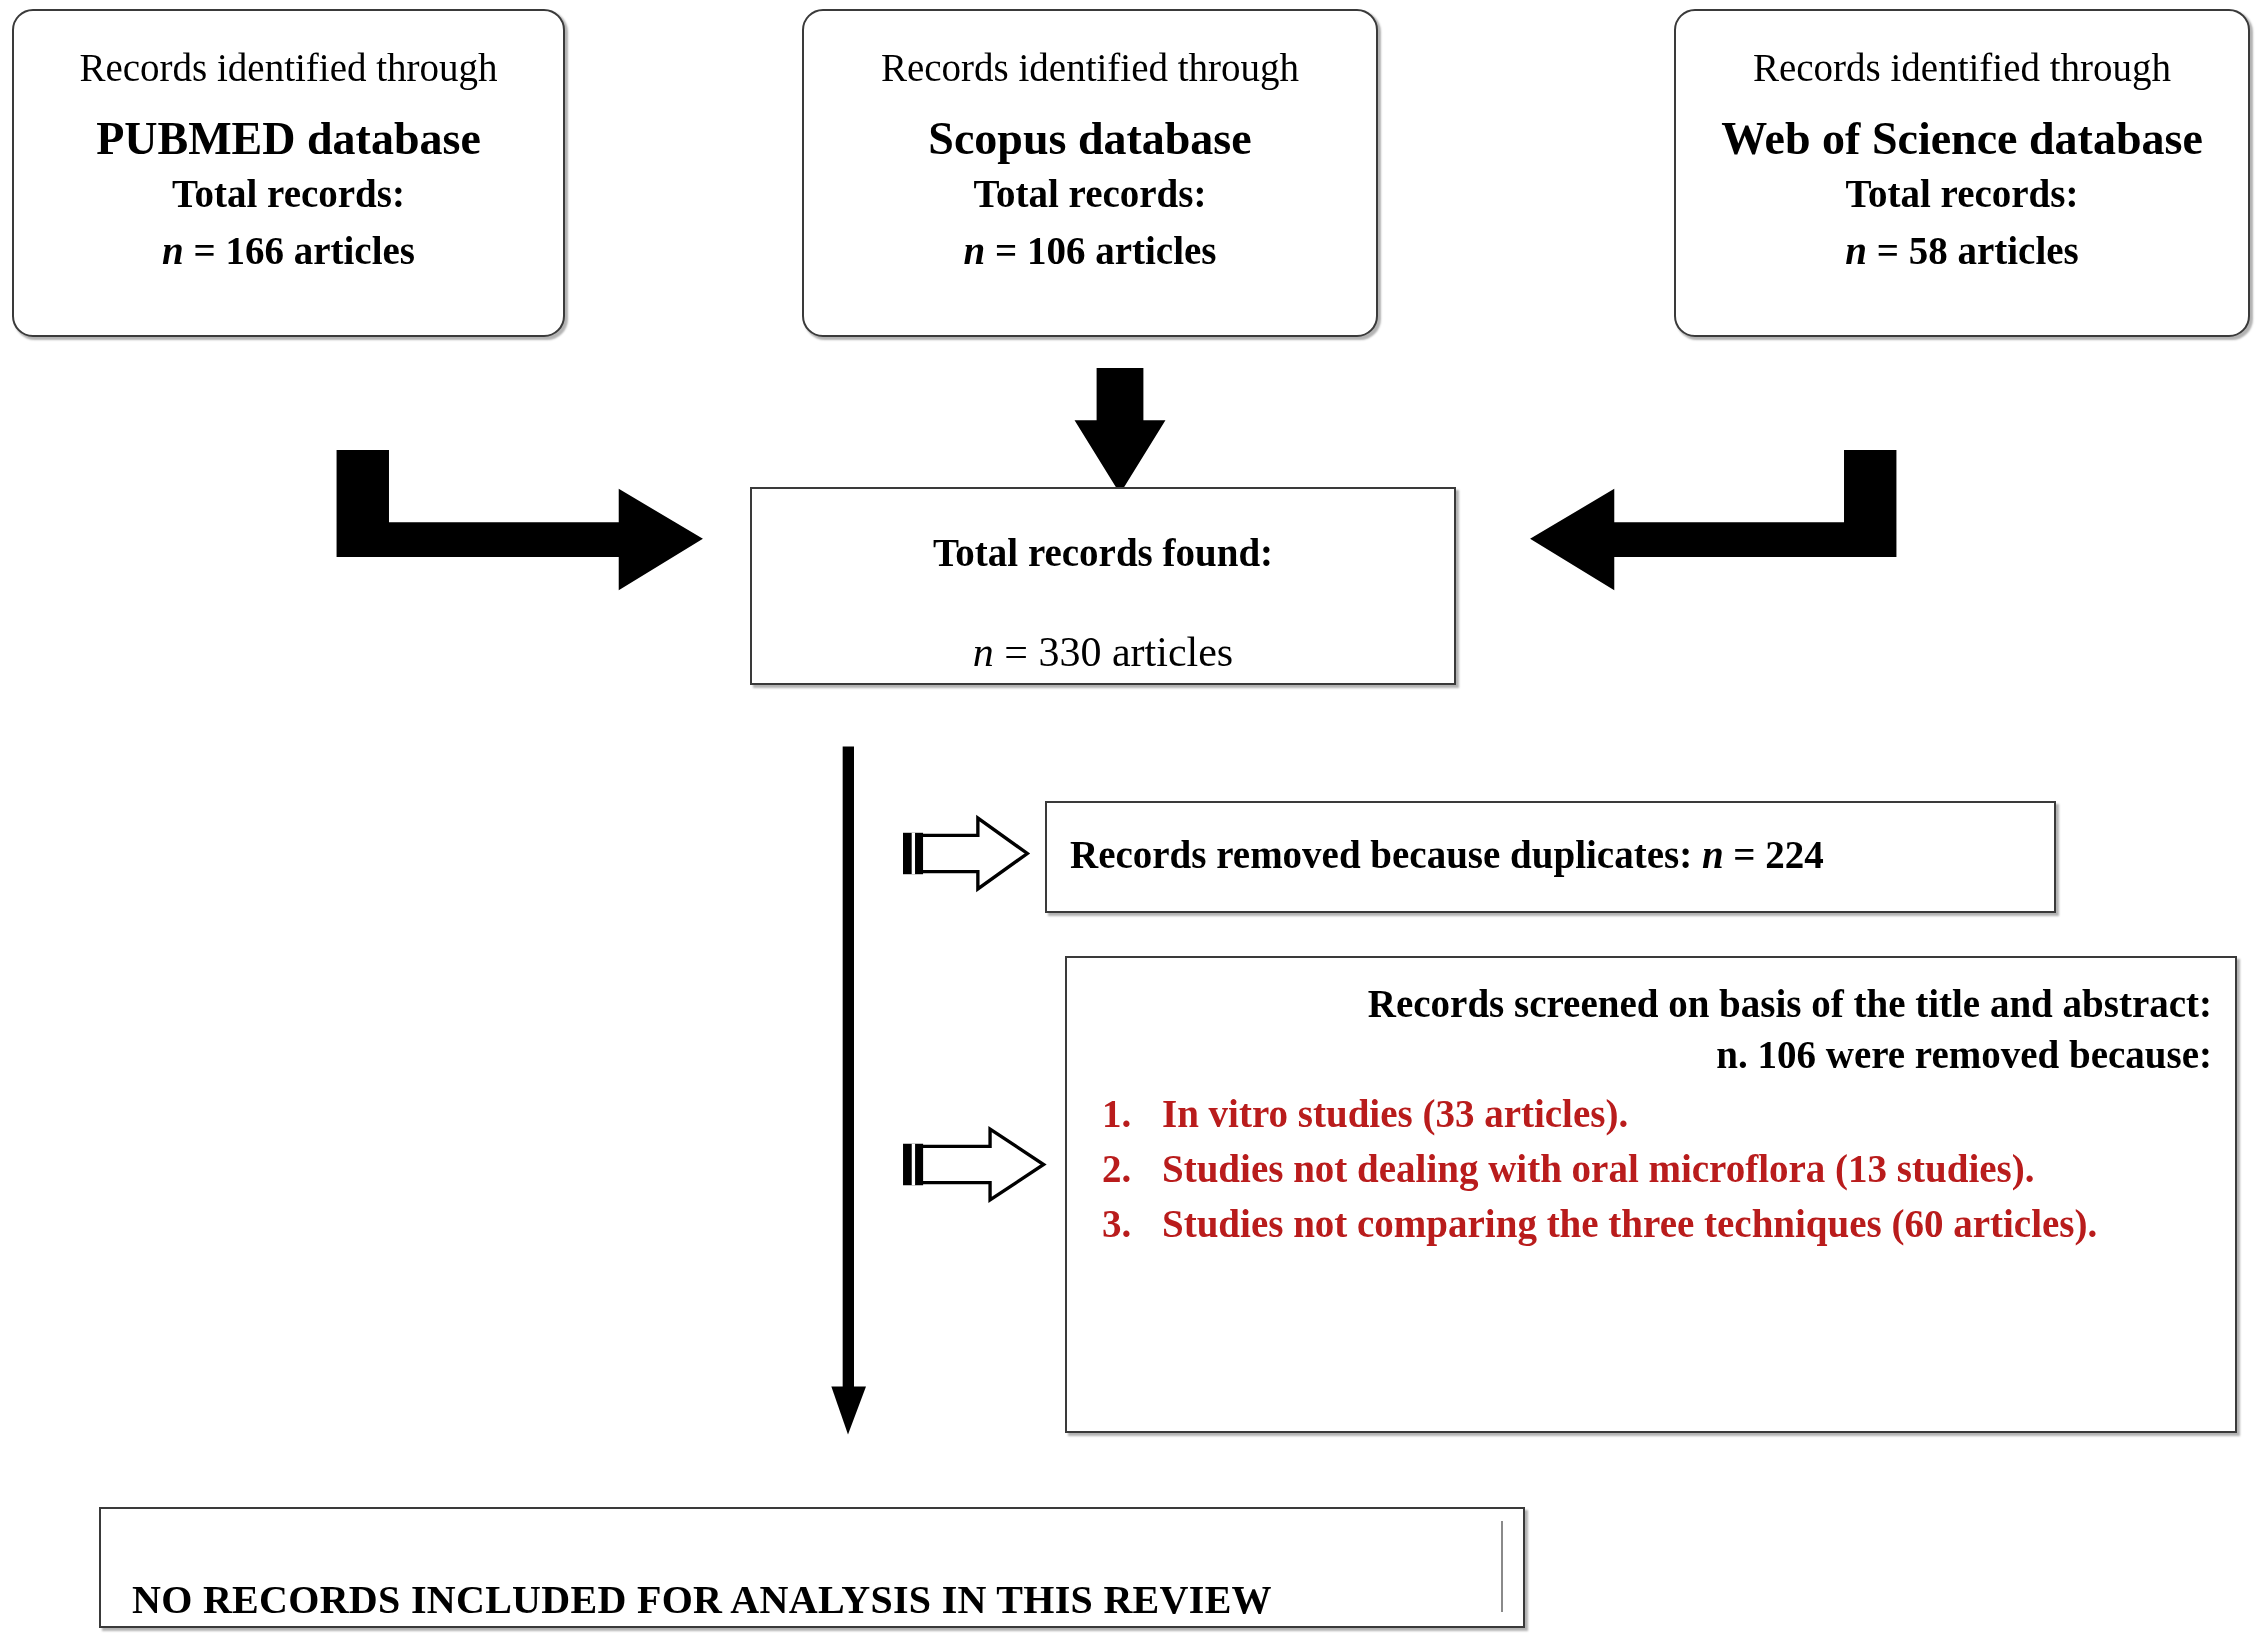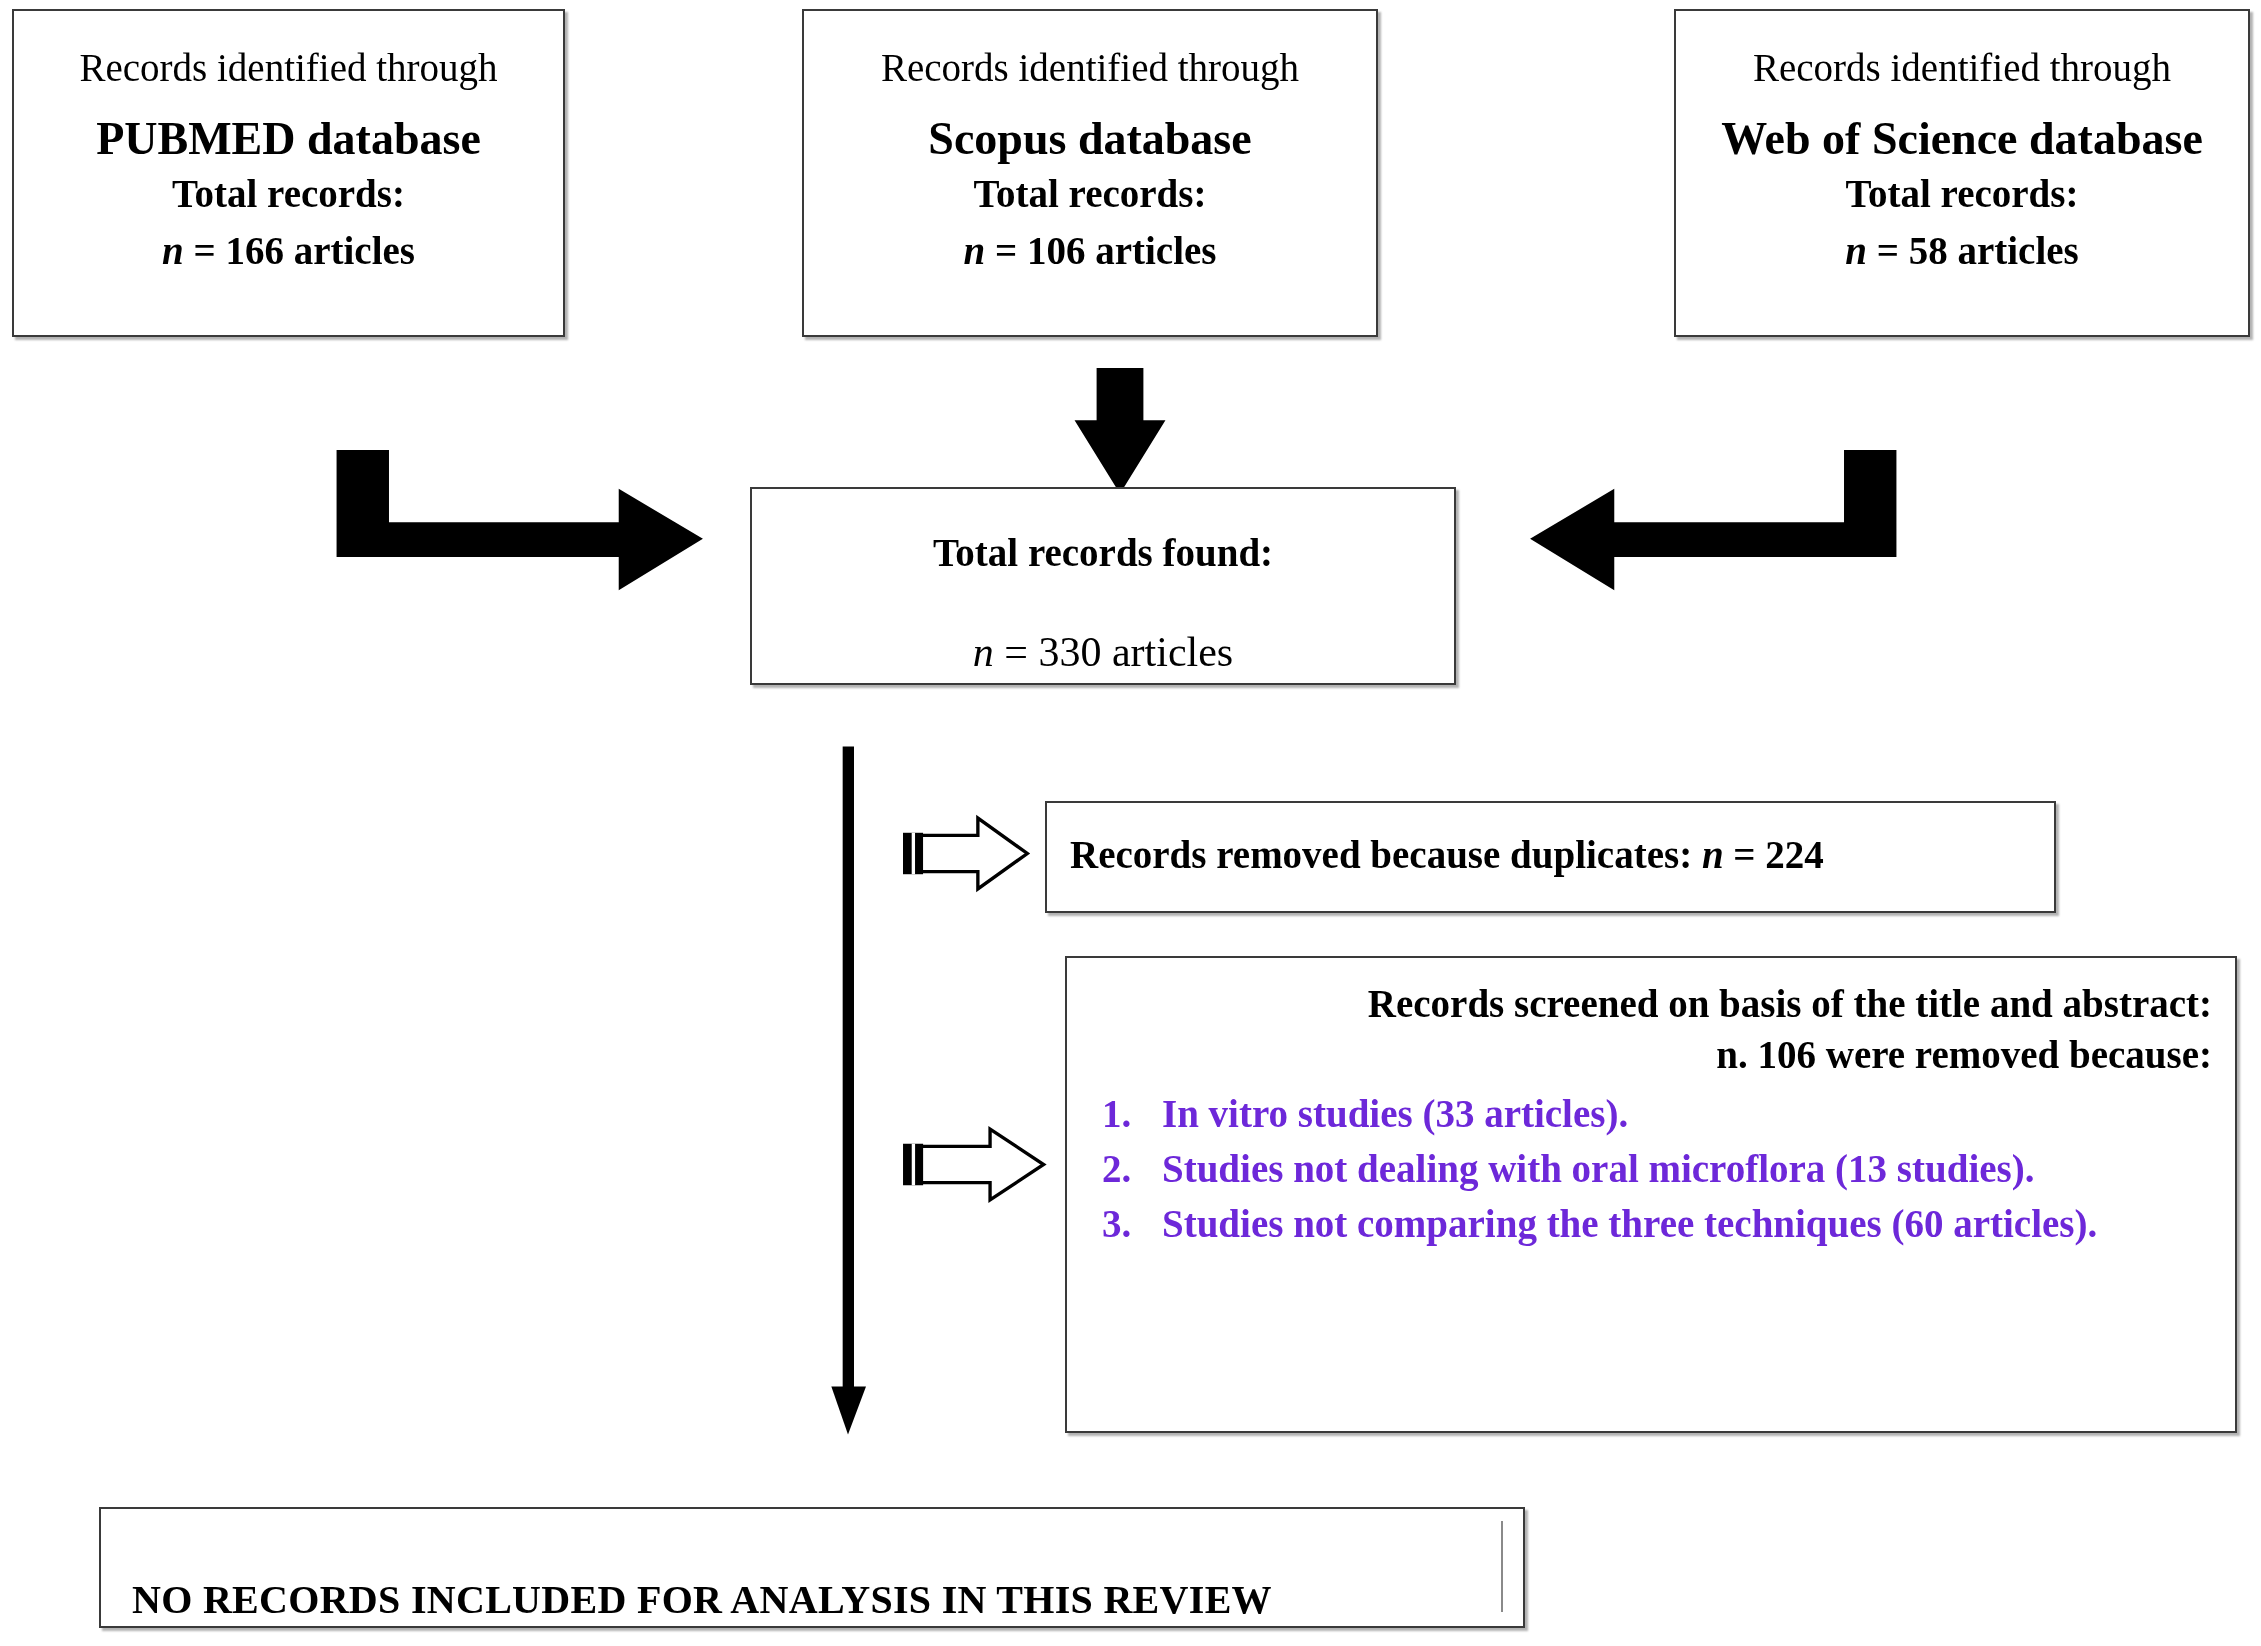--- a/index.html
+++ b/index.html
@@ -34,21 +34,21 @@
     display: block;
     text-align: center;
     color: #000000;
     line-height: 1.30;
     white-space: nowrap;
   }
   .reg   { font-weight: 400; }
   .bold  { font-weight: 700; }
 
   
-  .src-box { padding: 17.4px 9.4px 0 9.4px; justify-content: flex-start; }
+  .src-box { padding: 17.4px 9.4px 0 9.4px; justify-content: flex-start; border-radius: 21px; }
   .src-box .l1 { font-size: 39px; margin-top: 14.7px; }
   .src-box .l2 { font-size: 46px; font-weight: 700; margin-top: 14.7px; }
   .src-box .l3 { font-size: 39px; font-weight: 700; }
   .src-box .l4 { font-size: 39px; font-weight: 700; margin-top: 6.7px; }
 
   
   .total-box { justify-content: flex-start; padding-top: 39px; }
   .total-box .t1 { font-size: 39px; font-weight: 700; }
   .total-box .t2 { font-size: 42px; font-weight: 400; margin-top: 46px; }
 
@@ -66,21 +66,21 @@
     margin: 4px 0 0 0;
     padding: 0;
     list-style: none;
     counter-reset: sc;
   }
   .screen-list li {
     position: relative;
     counter-increment: sc;
     font-size: 39px;
     font-weight: 700;
-    color: #6d28d9;
+    color: #b91c1c;
     line-height: 1.34;
     padding-left: 72px;
     text-align: justify;
     margin-top: 2.7px;
   }
   .screen-list li::before {
     content: counter(sc) ".";
     position: absolute;
     left: 12px;
     top: 0;

